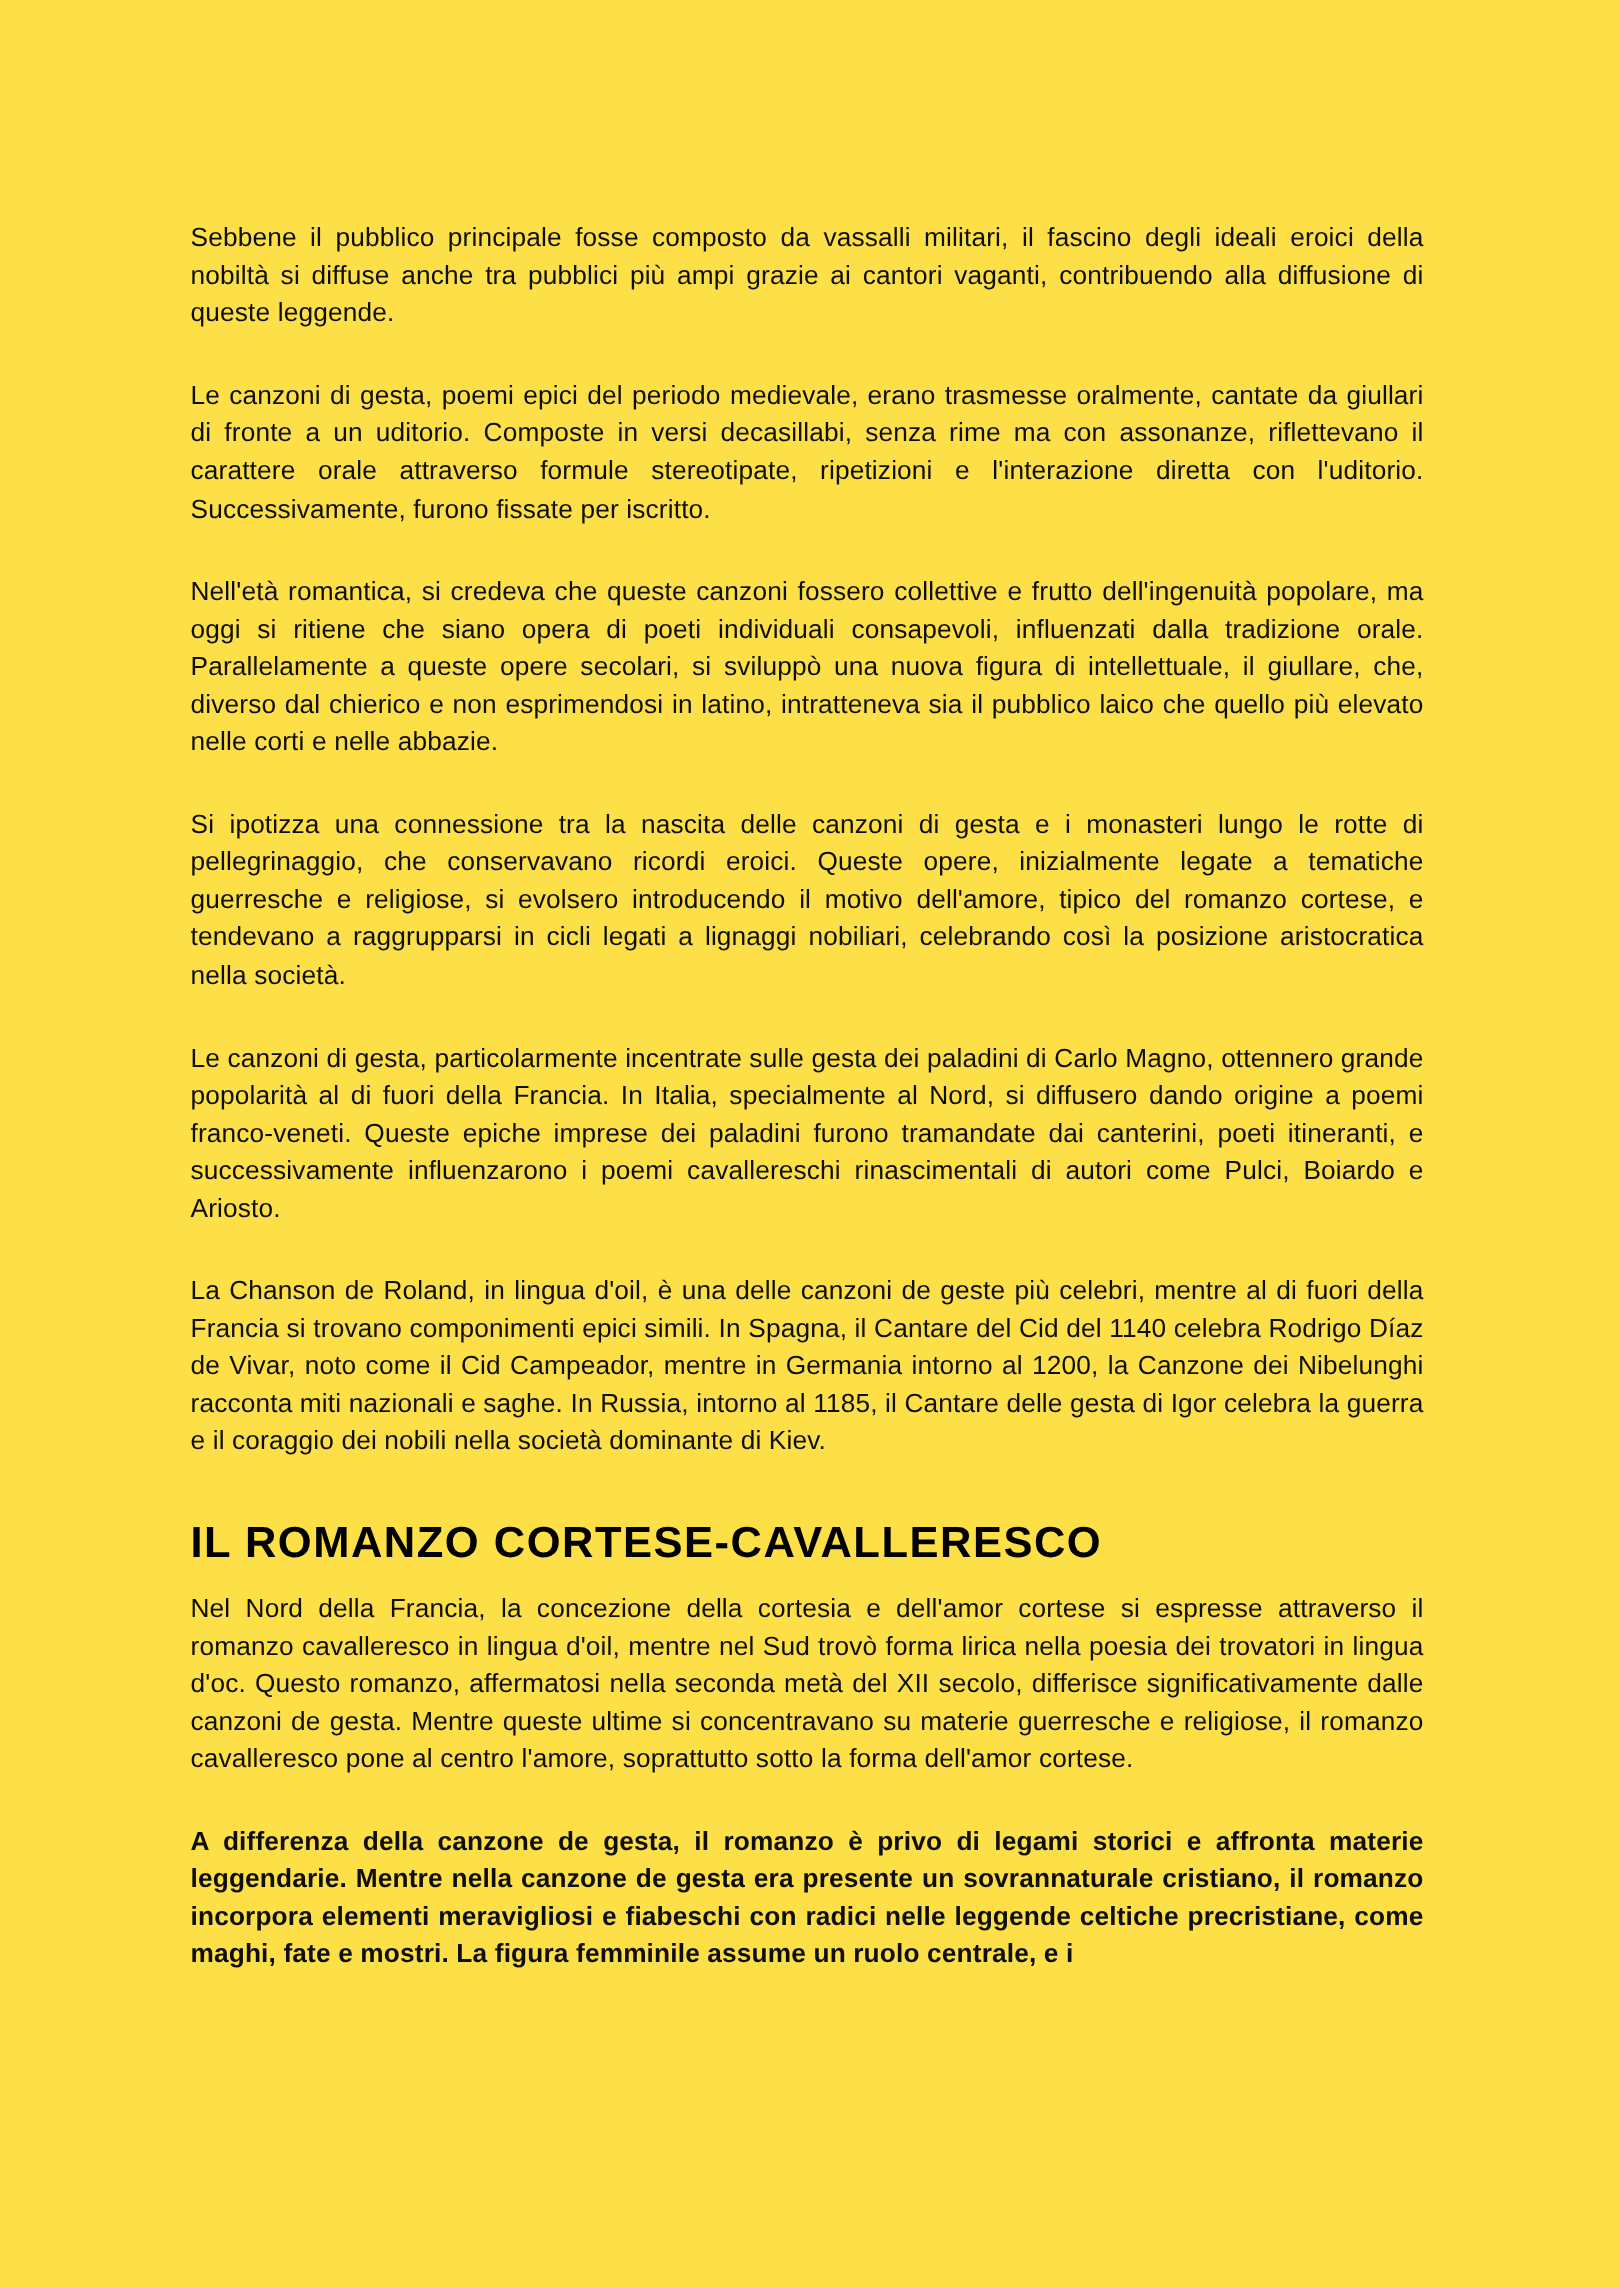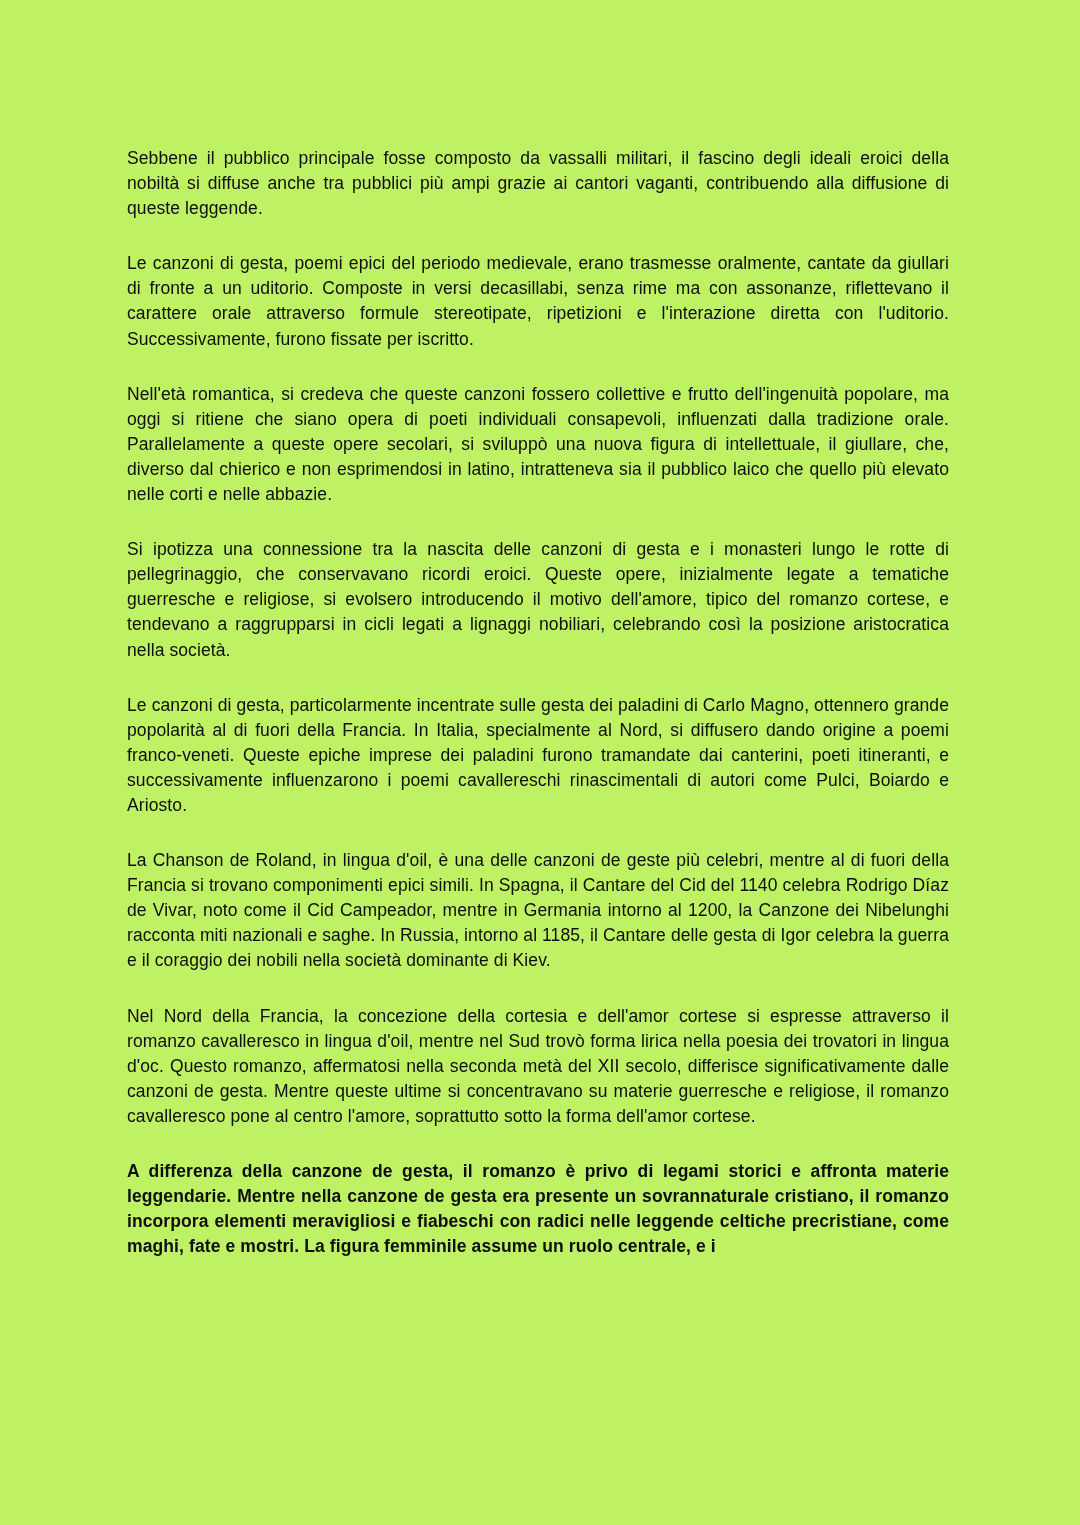--- a/index.html
+++ b/index.html
@@ -5,21 +5,21 @@
 <style>
   html, body {
     margin: 0;
     padding: 0;
     background: #ffffff;
   }
   .page {
     position: relative;
     width: 1080px;
     height: 1525px;
-    background: #bef264;
+    background: #fde047;
     overflow: hidden;
   }
   .content {
     position: absolute;
     left: 127px;
     top: 146px;
     width: 822px;
     color: #0e0e0e;
     font-family: "Liberation Sans", sans-serif;
   }
@@ -49,16 +49,17 @@
 <body>
 
 <div class="page">
   <div class="content">
     <p>Sebbene il pubblico principale fosse composto da vassalli militari, il fascino degli ideali eroici della nobiltà si diffuse anche tra pubblici più ampi grazie ai cantori vaganti, contribuendo alla diffusione di queste leggende.</p>
     <p>Le canzoni di gesta, poemi epici del periodo medievale, erano trasmesse oralmente, cantate da giullari di fronte a un uditorio. Composte in versi decasillabi, senza rime ma con assonanze, riflettevano il carattere orale attraverso formule stereotipate, ripetizioni e l'interazione diretta con l'uditorio. Successivamente, furono fissate per iscritto.</p>
     <p>Nell'età romantica, si credeva che queste canzoni fossero collettive e frutto dell'ingenuità popolare, ma oggi si ritiene che siano opera di poeti individuali consapevoli, influenzati dalla tradizione orale. Parallelamente a queste opere secolari, si sviluppò una nuova figura di intellettuale, il giullare, che, diverso dal chierico e non esprimendosi in latino, intratteneva sia il pubblico laico che quello più elevato nelle corti e nelle abbazie.</p>
     <p>Si ipotizza una connessione tra la nascita delle canzoni di gesta e i monasteri lungo le rotte di pellegrinaggio, che conservavano ricordi eroici. Queste opere, inizialmente legate a tematiche guerresche e religiose, si evolsero introducendo il motivo dell'amore, tipico del romanzo cortese, e tendevano a raggrupparsi in cicli legati a lignaggi nobiliari, celebrando così la posizione aristocratica nella società.</p>
     <p>Le canzoni di gesta, particolarmente incentrate sulle gesta dei paladini di Carlo Magno, ottennero grande popolarità al di fuori della Francia. In Italia, specialmente al Nord, si diffusero dando origine a poemi franco-veneti. Queste epiche imprese dei paladini furono tramandate dai canterini, poeti itineranti, e successivamente influenzarono i poemi cavallereschi rinascimentali di autori come Pulci, Boiardo e Ariosto.</p>
     <p>La Chanson de Roland, in lingua d'oil, è una delle canzoni de geste più celebri, mentre al di fuori della Francia si trovano componimenti epici simili. In Spagna, il Cantare del Cid del 1140 celebra Rodrigo Díaz de Vivar, noto come il Cid Campeador, mentre in Germania intorno al 1200, la Canzone dei Nibelunghi racconta miti nazionali e saghe. In Russia, intorno al 1185, il Cantare delle gesta di Igor celebra la guerra e il coraggio dei nobili nella società dominante di Kiev.</p>
+    <h1 class="section-heading">IL ROMANZO CORTESE-CAVALLERESCO</h1>
     <p>Nel Nord della Francia, la concezione della cortesia e dell'amor cortese si espresse attraverso il romanzo cavalleresco in lingua d'oil, mentre nel Sud trovò forma lirica nella poesia dei trovatori in lingua d'oc. Questo romanzo, affermatosi nella seconda metà del XII secolo, differisce significativamente dalle canzoni de gesta. Mentre queste ultime si concentravano su materie guerresche e religiose, il romanzo cavalleresco pone al centro l'amore, soprattutto sotto la forma dell'amor cortese.</p>
     <p>A differenza della canzone de gesta, il romanzo è privo di legami storici e affronta materie leggendarie. Mentre nella canzone de gesta era presente un sovrannaturale cristiano, il romanzo incorpora elementi meravigliosi e fiabeschi con radici nelle leggende celtiche precristiane, come maghi, fate e mostri. La figura femminile assume un ruolo centrale, e i</p>
   </div>
 </div>
 
 </body></html>

